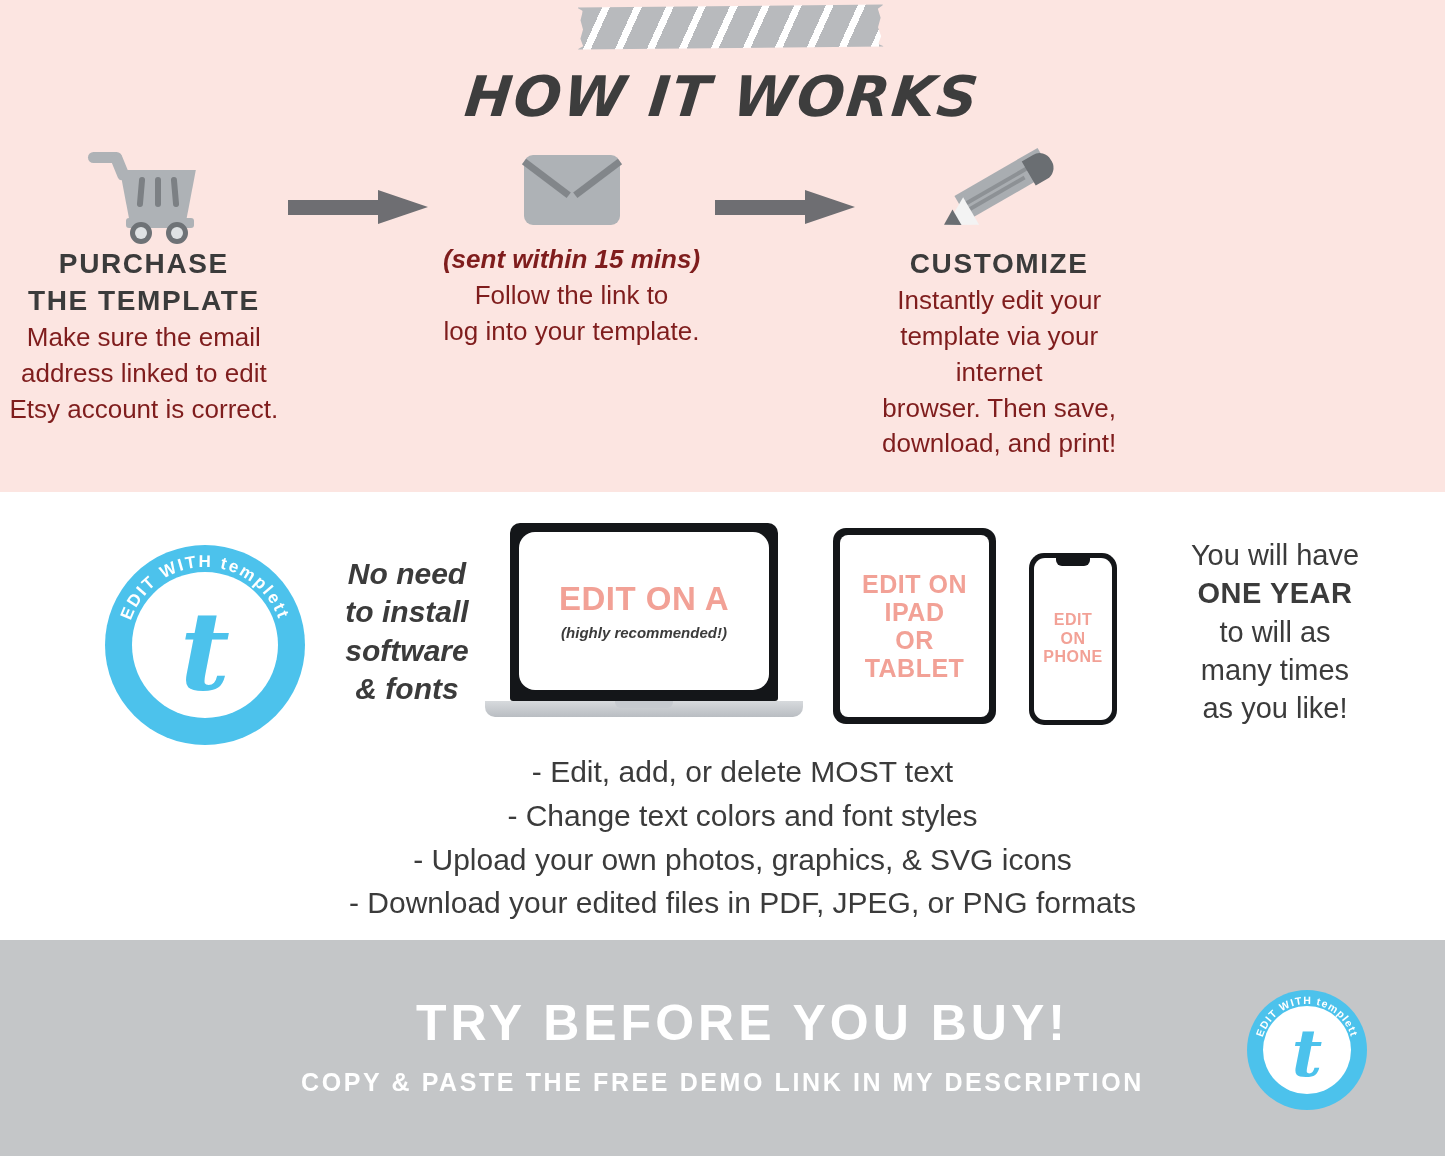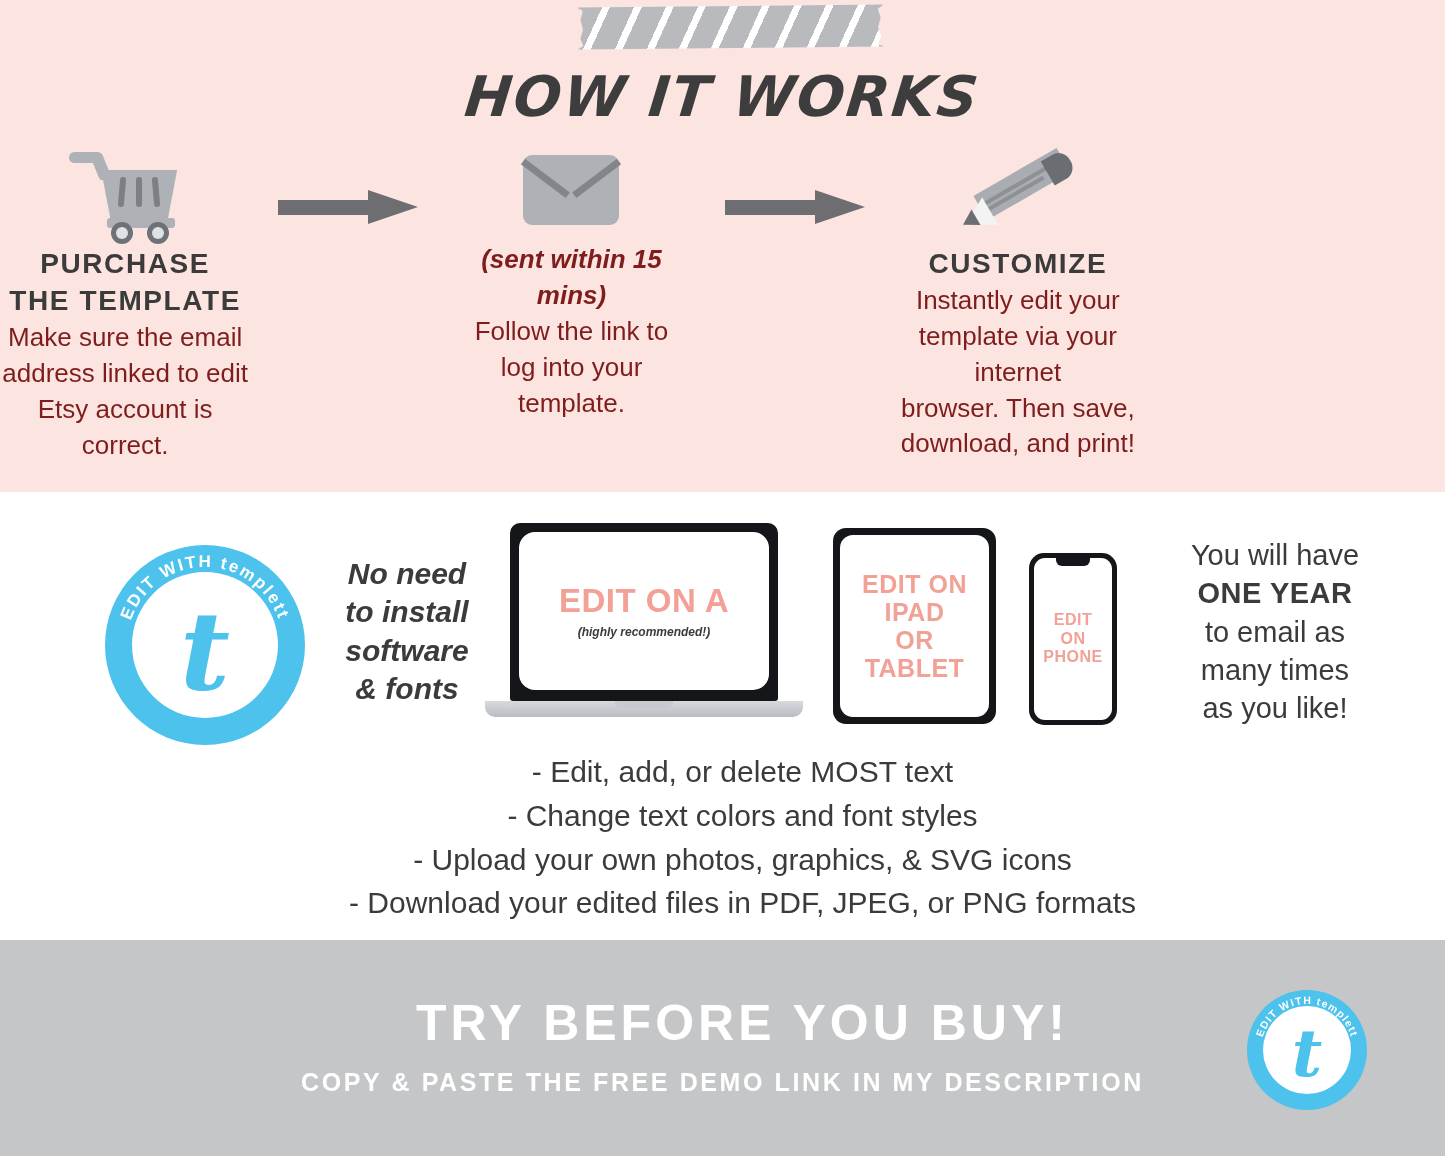--- a/index.html
+++ b/index.html
@@ -38,21 +38,21 @@
     text-align: center;
     font-family: "DejaVu Sans", sans-serif;
     font-size: 56px; font-weight: 700; font-style: italic;
     letter-spacing: 2px;
     color: #3d3d3d;
     transform: skewX(-6deg);
   }
 
   .columns {
     position: absolute; left: 0; top: 138px; width: 1143px; height: 330px;
-    display: flex; align-items: flex-start; justify-content: center; gap: 28px;
+    display: flex; align-items: flex-start; justify-content: center;
   }
   .col { width: 380px; display: flex; flex-direction: column; align-items: center; }
   .col-icon { height: 104px; display:flex; align-items:center; justify-content:center; }
   .head {
     font-size: 28px; font-weight: 700; letter-spacing: 1.6px;
     color: #3b3b3b; text-align:center; line-height: 1.32; margin-top: 4px;
   }
   .sub {
     font-size: 26px; color: #7f1d1d; text-align:center; line-height: 1.38; font-weight: 400;
   }
@@ -174,28 +174,28 @@
     position:absolute; left:0; top: 178px; width: 318px; height: 16px;
     background: linear-gradient(#d7dadd, #b9bdc2); border-radius: 0 0 10px 10px;
   }
   .laptop .notch {
     position:absolute; left: 130px; top: 178px; width: 58px; height: 7px;
     background:#c6cacf; border-radius: 0 0 6px 6px;
   }
   .dev-pink { color:#f2a196; font-weight:700; letter-spacing: 0.5px; text-align:center; }
   .laptop .dev-pink { font-size: 33px; line-height: 1.08; }
   .laptop .small {
-    font-size: 12px; font-style: italic; font-weight: 600; color:#3b3b3b; margin-top: 7px;
+    font-size: 15px; font-style: italic; font-weight: 600; color:#3b3b3b; margin-top: 7px;
   }
 
   
   .tablet { position:absolute; left: 833px; top: 528px; width: 163px; height: 196px;
     background:#141619; border-radius: 13px; padding: 7px; }
   .tablet .screen {
-    width:100%; height:100%; background:#fff; border-radius: 13px;
+    width:100%; height:100%; background:#fff; border-radius: 8px;
     display:flex; align-items:center; justify-content:center;
   }
   .tablet .dev-pink { font-size: 25px; line-height: 1.12; }
 
   
   .phone { position:absolute; left: 1029px; top: 553px; width: 88px; height: 172px;
     background:#141619; border-radius: 15px; padding: 5px; }
   .phone .screen {
     position:relative; width:100%; height:100%; background:#fff; border-radius: 11px;
     display:flex; align-items:center; justify-content:center; overflow:hidden;
@@ -382,21 +382,21 @@
         <div>EDIT</div>
         <div>ON</div>
         <div>PHONE</div>
       </div>
     </div>
   </div>
 
   <div class="oneyear">
     <div>You will have</div>
     <div><b>ONE YEAR</b></div>
-    <div>to email as</div>
+    <div>to will as</div>
     <div>many times</div>
     <div>as you like!</div>
   </div>
 
   <div class="bullets">
     <div>- Edit, add, or delete MOST text</div>
     <div>- Change text colors and font styles</div>
     <div>- Upload your own photos, graphics, &amp; SVG icons</div>
     <div>- Download your edited files in PDF, JPEG, or PNG formats</div>
   </div>

